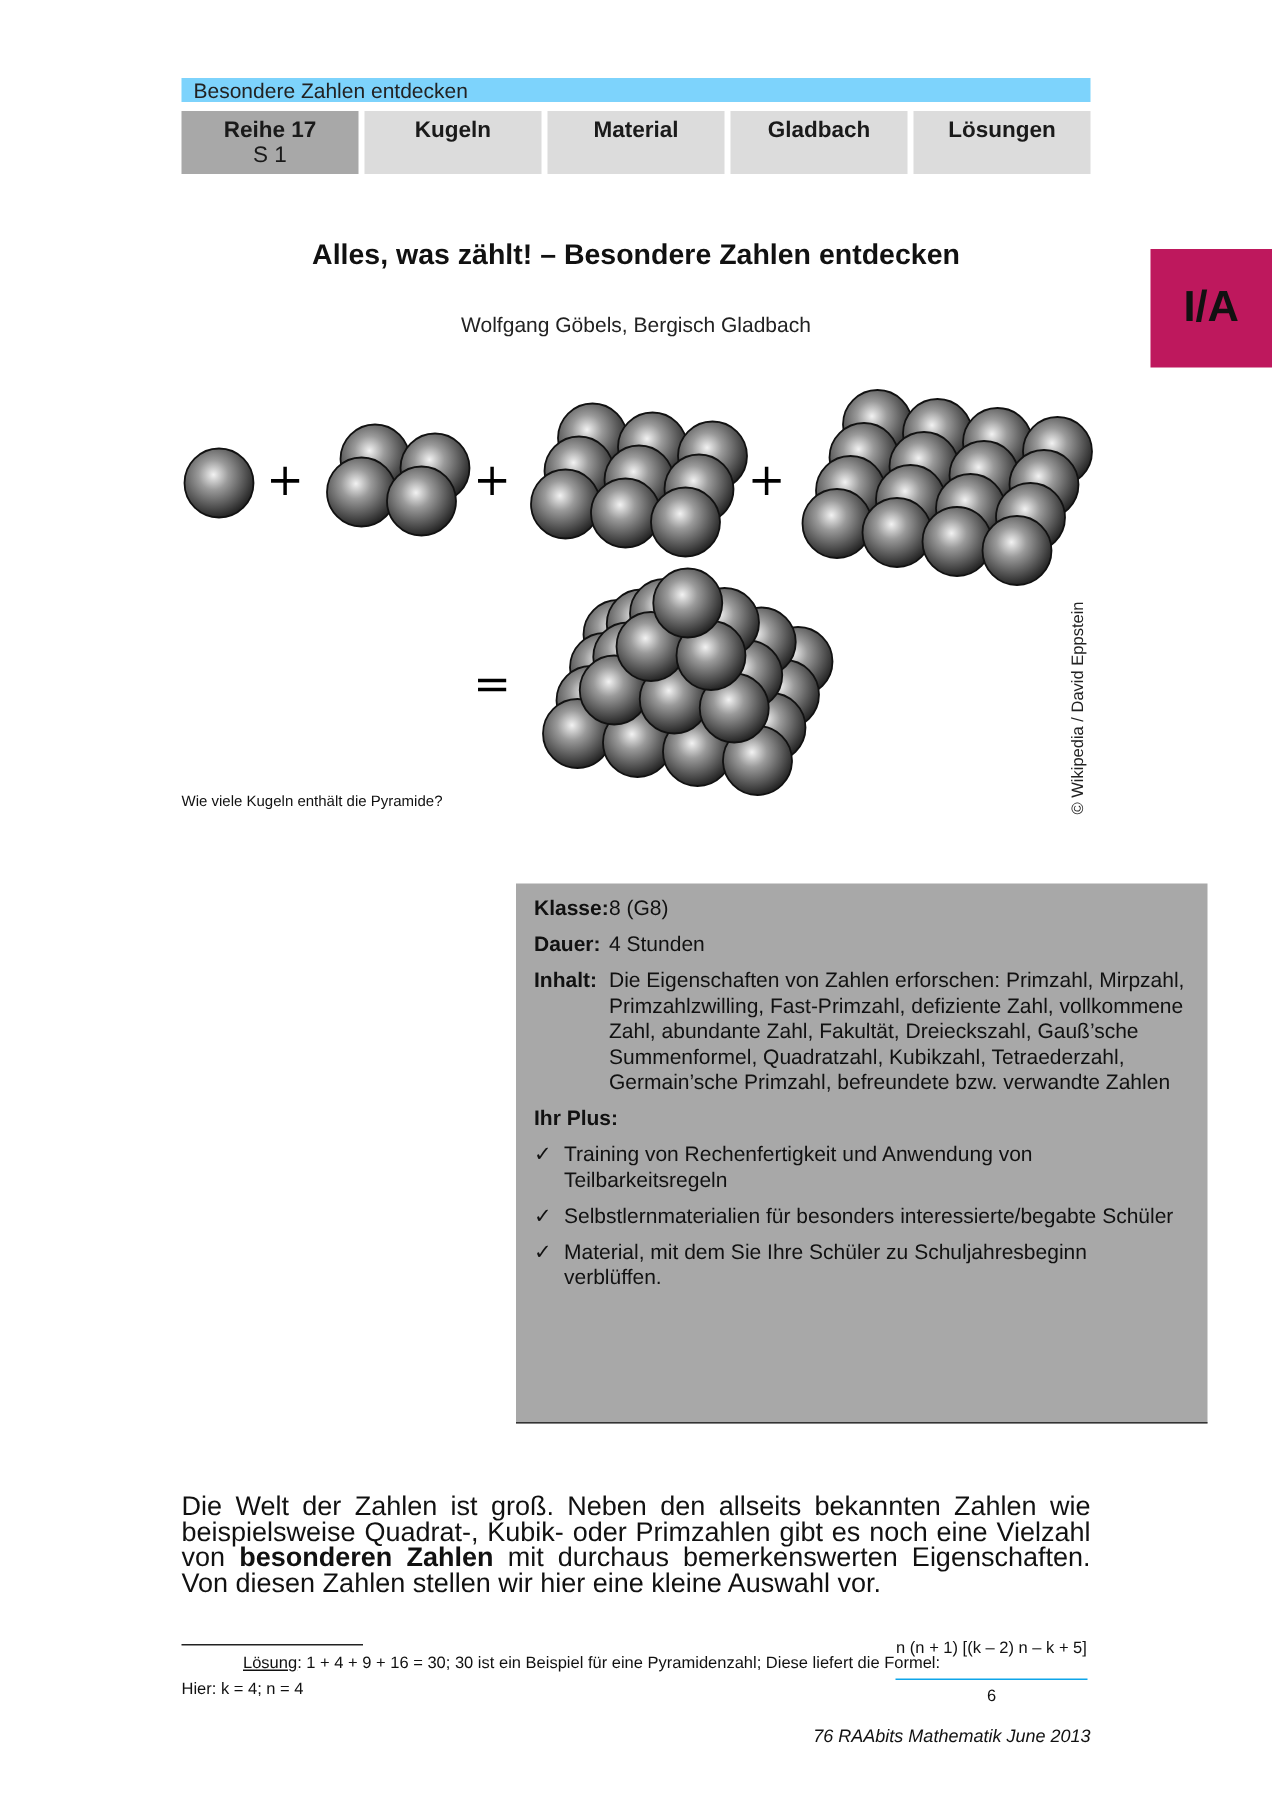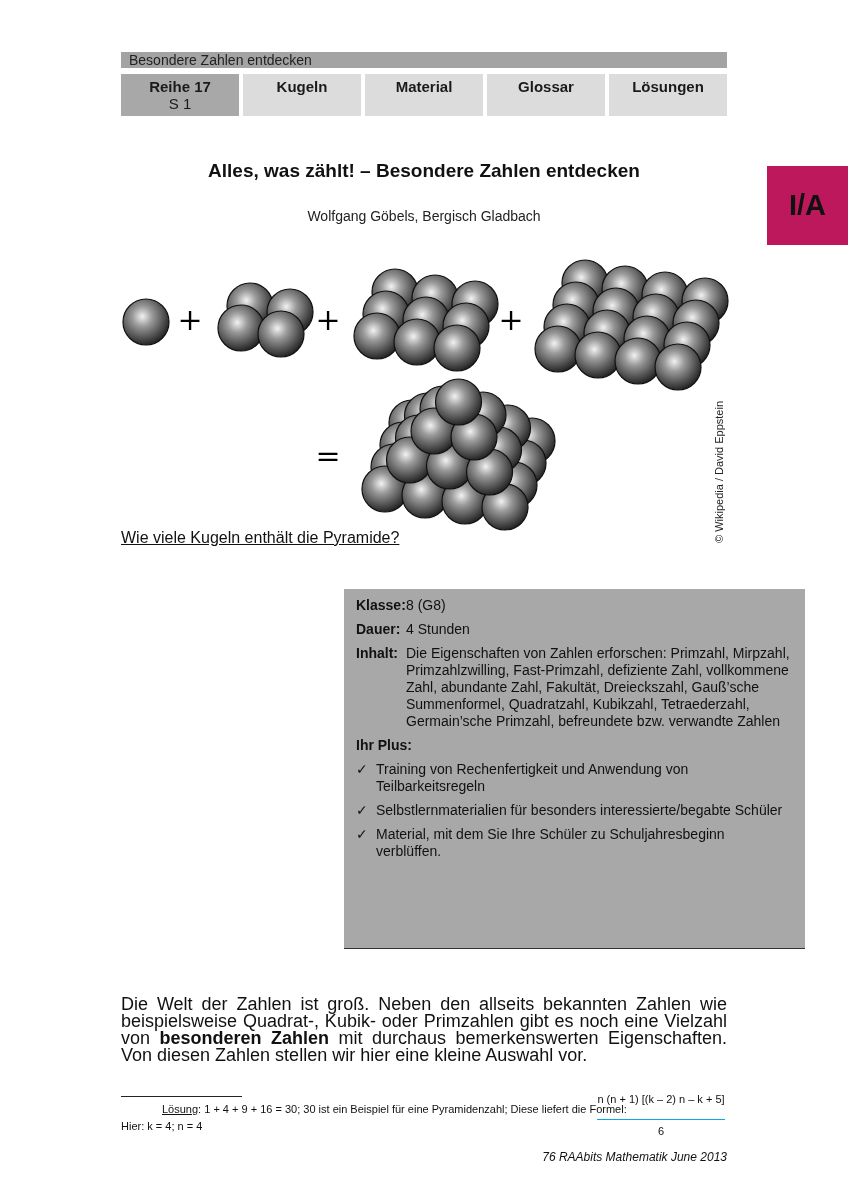--- a/index.html
+++ b/index.html
@@ -1,39 +1,39 @@
 <!DOCTYPE html>
 <html><head>
 <meta charset="utf-8">
 <style>
   html, body { margin: 0; padding: 0; background: #ffffff; }
   body { width: 848px; height: 1200px; position: relative; overflow: hidden;
          font-family: "Liberation Sans", "DejaVu Sans", sans-serif; color: #111; }
 
   .topbar { position: absolute; left: 121px; top: 52px; width: 606px; height: 16px;
-            background: #a3a3a3; font-size: 14px; line-height: 16px; padding-left: 8px;
+            background: #7dd3fc; font-size: 14px; line-height: 16px; padding-left: 8px;
             box-sizing: border-box; color: #222; }
 
   .navrow { position: absolute; left: 121px; top: 74px; width: 606px; height: 42px; display: flex; gap: 4px; }
   .navtab { flex: 1 1 0; background: #dcdcdc; text-align: center; font-weight: bold;
             font-size: 15px; line-height: 17px; padding-top: 4px; box-sizing: border-box; color: #1a1a1a; }
   .navtab.active { background: #a8a8a8; }
   .navtab .sub { display: block; font-weight: normal; }
 
   .section-tag { position: absolute; left: 767px; top: 166px; width: 81px; height: 79px;
                  background: #be185d; font-weight: bold; font-size: 29px; line-height: 79px;
                  text-align: center; color: #111; }
 
   .title { position: absolute; left: 0; width: 848px; top: 160px; text-align: center;
            font-size: 19px; font-weight: bold; }
   .author { position: absolute; left: 0; width: 848px; top: 208px; text-align: center;
             font-size: 14px; color: #222; }
 
   .figure { position: absolute; left: 0; top: 240px; width: 848px; height: 320px; }
-  .caption { position: absolute; left: 121px; top: 529px; font-size: 16px; color: #111; text-decoration: underline; }
+  .caption { position: absolute; left: 121px; top: 529px; font-size: 10px; color: #111; }
   .credit { position: absolute; left: 713px; top: 543px; transform-origin: 0 0; transform: rotate(-90deg);
             font-size: 11px; white-space: nowrap; color: #222; }
 
   .infobox { position: absolute; left: 344px; top: 589px; width: 461px; height: 360px;
              background: #a8a8a8; border-bottom: 1.5px solid #333; box-sizing: border-box;
              padding: 8px 12px 0 12px; font-size: 14px; line-height: 17px; color: #111; }
   .row { display: flex; margin-bottom: 7px; }
   .row .lbl { font-weight: bold; width: 50px; flex: 0 0 50px; }
   .row .val { flex: 1; }
   .plus-h { font-weight: bold; margin-bottom: 7px; }
@@ -60,21 +60,21 @@
 
 <div class="topbar">Besondere Zahlen entdecken</div>
 
 <div class="navrow">
   <div class="navtab active">
     <span>Reihe 17</span>
     <span class="sub">S 1</span>
   </div>
   <div class="navtab">Kugeln</div>
   <div class="navtab">Material</div>
-  <div class="navtab">Glossar</div>
+  <div class="navtab">Gladbach</div>
   <div class="navtab">Lösungen</div>
 </div>
 
 <div class="section-tag">I/A</div>
 
 <div class="title">Alles, was zählt! – Besondere Zahlen entdecken</div>
 <div class="author">Wolfgang Göbels, Bergisch Gladbach</div>
 
 <svg class="figure" viewBox="0 240 848 320" width="848" height="320">
   <defs>

